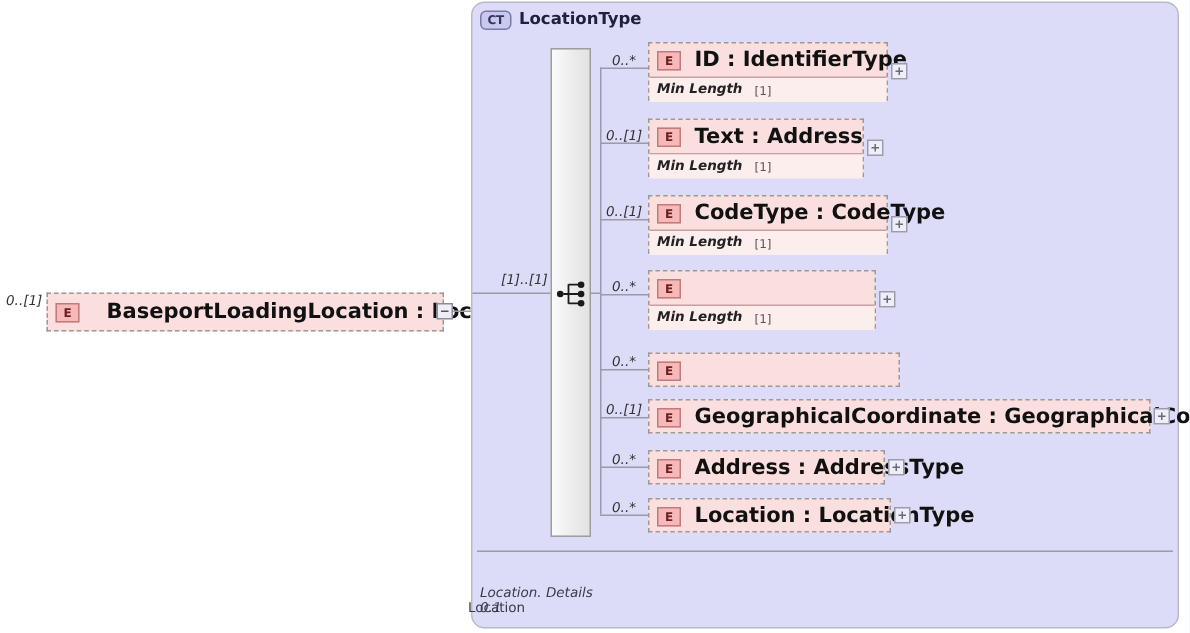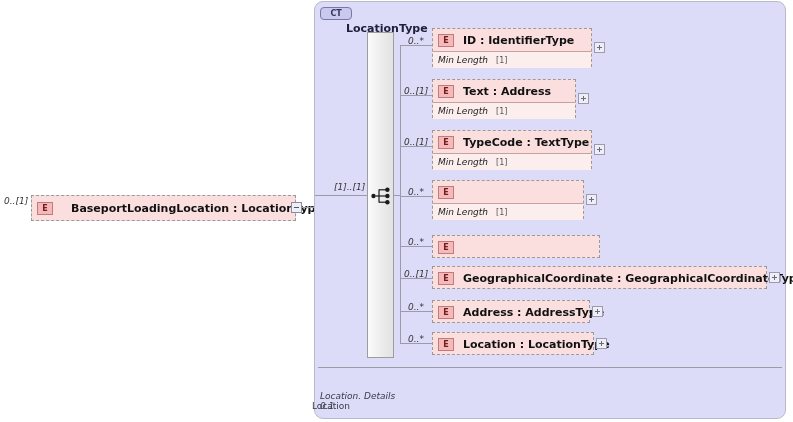--- a/index.html
+++ b/index.html
@@ -80,42 +80,41 @@
     box-sizing: border-box;
     border: 1px solid #b9b9cc;
     border-radius: 9px;
     background: #dcdcf8;
     overflow: hidden;
   }
   #ct-badge {
     position: absolute;
     left: 320px;
     top: 7px;
-    width: 32px;
+    width: 21px;
     height: 13px;
     box-sizing: border-box;
     border: 1px solid #7878a6;
     border-radius: 4px;
     background: #c9c9ef;
     font-size: 8px;
     font-weight: bold;
     color: #33335c;
     text-align: center;
     line-height: 11px;
     letter-spacing: -0.2px;
   }
   #ct-title {
     position: absolute;
     left: 346px;
     top: 6px;
     font-size: 11px;
     font-weight: bold;
     color: #20203c;
     white-space: nowrap;
-    margin-top: 16px;
   }
 
   
   #seq-bar {
     position: absolute;
     left: 367px;
     top: 32px;
     width: 27px;
     height: 326px;
     box-sizing: border-box;
@@ -161,36 +160,36 @@
     border: 1px solid #c07b7b;
     background: #f6b8b8;
     font-size: 8px;
     font-weight: bold;
     color: #6e2020;
     text-align: center;
     line-height: 11px;
   }
   .e-name {
     margin-left: 9px;
-    font-size: 11px;
+    font-size: 14px;
     font-weight: bold;
     color: #111111;
     white-space: nowrap;
   }
   .facet {
     display: flex;
     align-items: center;
     height: 16px;
     padding-left: 5px;
     background: #fdeeee;
   }
   .facet-label {
     font-size: 9px;
     font-style: italic;
-    font-weight: normal;
+    font-weight: bold;
     color: #222222;
     white-space: nowrap;
   }
   .facet-val {
     margin-left: 8px;
     font-size: 8px;
     color: #555555;
     white-space: nowrap;
   }
   .plus {
@@ -303,21 +302,21 @@
     <span class="facet-val">[1]</span>
   </div>
 </div>
 <div class="plus" style="left:578px; top:93px;"></div>
 
 <div class="hline" style="left:400px; top:146px; width:32px;"></div>
 <div class="occ" style="left:404px; top:137px;">0..[1]</div>
 <div class="ebox has-facet" style="left:432px; top:130px; width:160px; height:39px;">
   <div class="hdr">
     <span class="e-badge">E</span>
-    <span class="e-name">TypeCode : TextType</span>
+    <span class="e-name">CodeType : CodeType</span>
   </div>
   <div class="facet">
     <span class="facet-label">Min Length</span>
     <span class="facet-val">[1]</span>
   </div>
 </div>
 <div class="plus" style="left:594px; top:144px;"></div>
 
 <div class="hline" style="left:400px; top:196px; width:32px;"></div>
 <div class="occ" style="left:408px; top:187px;">0..*</div>

